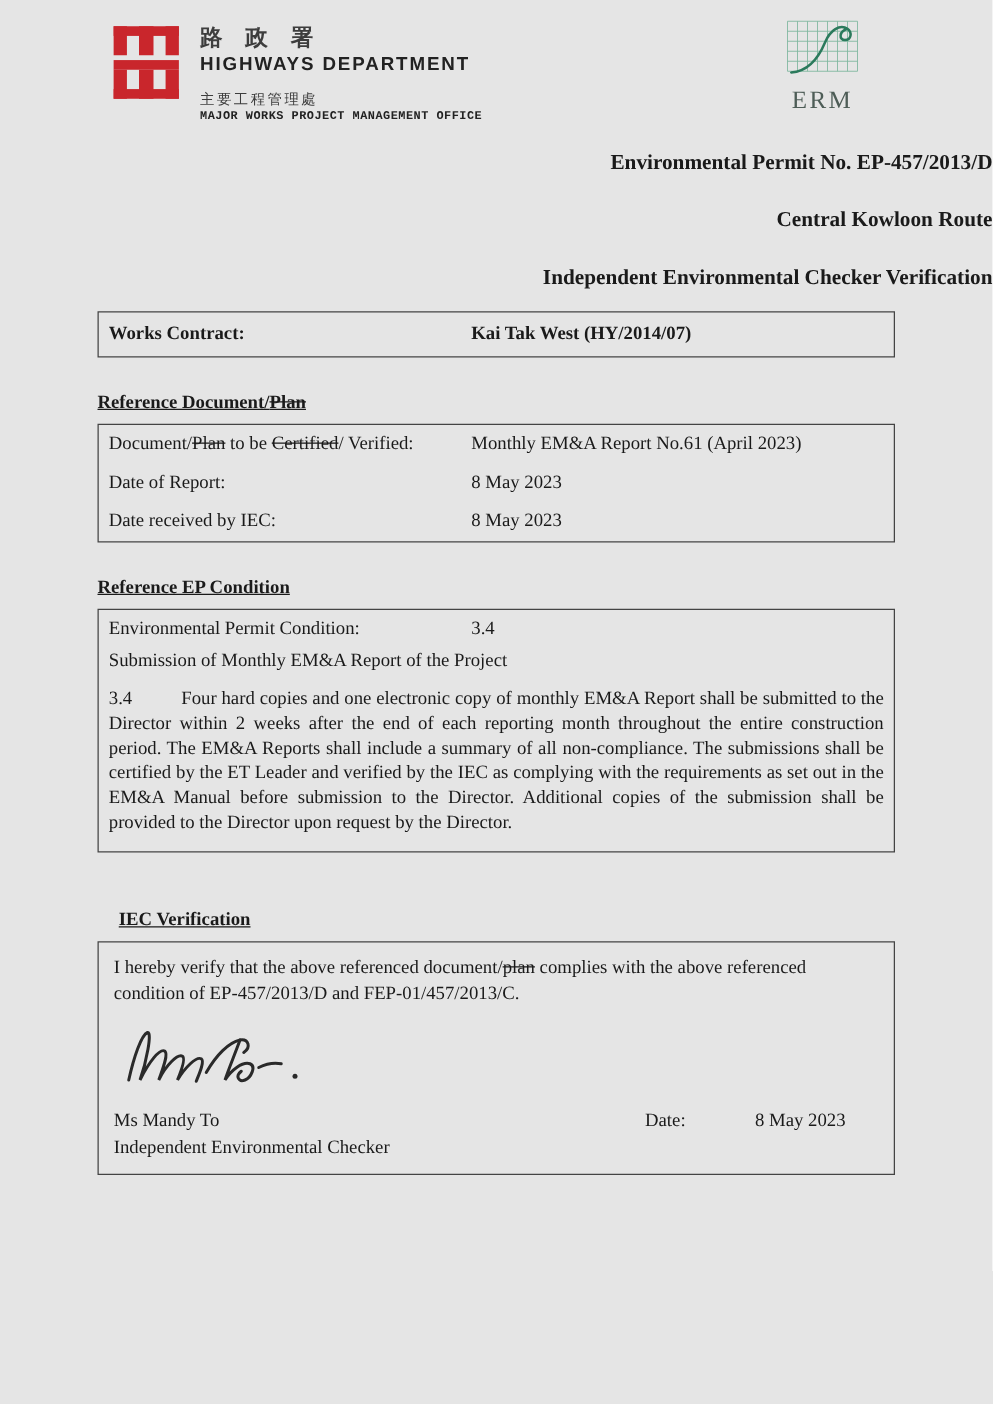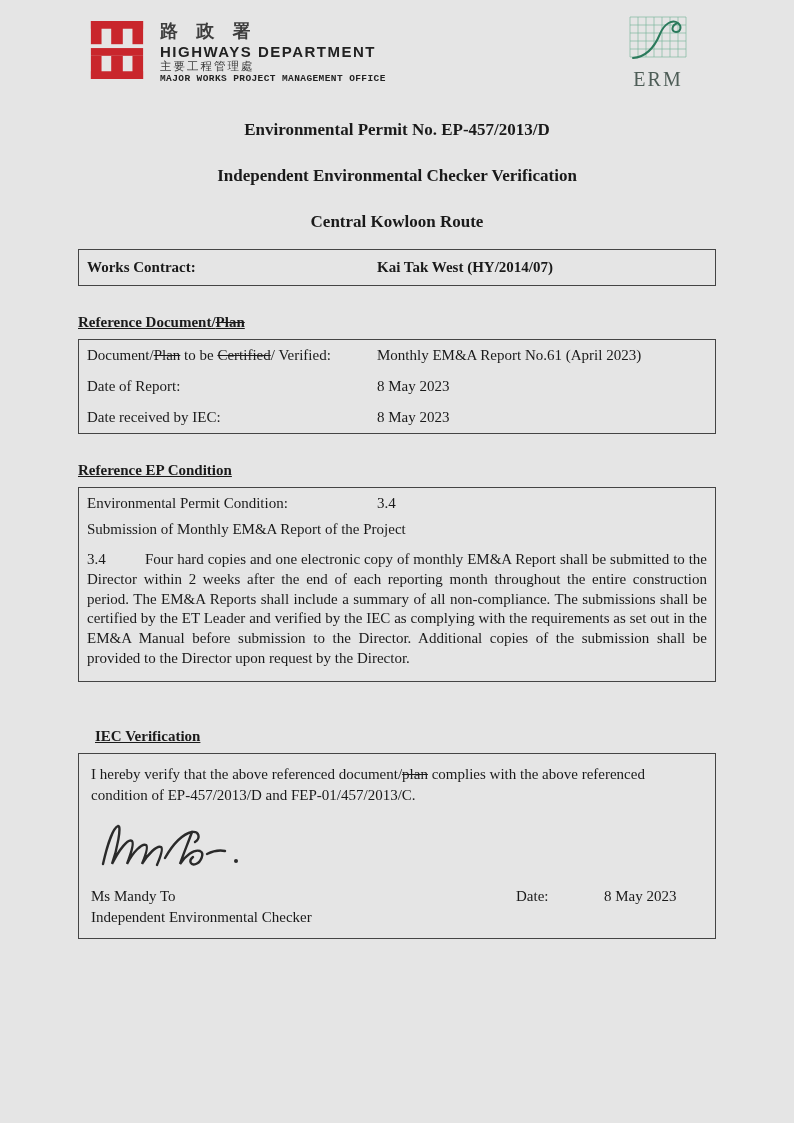--- a/index.html
+++ b/index.html
@@ -8,27 +8,27 @@
     width:794px; height:1123px; position:relative; margin:0 auto;
     background:#e5e5e5; color:#1a1a1a;
     font-family:"Liberation Serif", serif; overflow:hidden;
   }
 
   
   .hyd-logo { position:absolute; left:88px; top:20px; width:58px; height:60px; }
   .dept-block { position:absolute; left:160px; top:21px; line-height:1.15; }
   .dept-cn { font-size:18px; font-weight:bold; letter-spacing:6px; color:#3d3d3d; font-family:"DejaVu Sans", sans-serif; }
   .dept-en { font-size:15px; font-weight:bold; letter-spacing:1.5px; color:#222; font-family:"Liberation Sans", sans-serif; margin-top:1px; }
-  .office-cn { font-size:11.5px; color:#3d3d3d; letter-spacing:2px; font-family:Liberation Sans, sans-serif; margin-top:0; }
+  .office-cn { font-size:11.5px; color:#3d3d3d; letter-spacing:2px; font-family:Liberation Sans, sans-serif; margin-top:14px; }
   .office-en { font-size:9.5px; font-weight:bold; color:#222; letter-spacing:0.4px; font-family:Liberation Mono, monospace; margin-top:1px; }
   .erm-block { position:absolute; left:628px; top:16px; width:60px; text-align:center; }
   .erm-label { font-size:20px; letter-spacing:2px; color:#4e5d57; margin-top:0px; font-family:"Liberation Serif", serif; }
 
   
-  .titles { position:absolute; top:120px; left:0; right:0; text-align:center; }
+  .titles { position:absolute; top:120px; left:0; right:0; text-align:right; }
   .titles .t { font-size:17px; font-weight:bold; margin-bottom:26px; }
 
   
   .content { position:absolute; left:78px; top:249px; width:638px; font-size:15px; }
   .box { border:1px solid #444; }
   .row { display:flex; padding:7px 8px; }
   .row .lbl { flex:0 0 290px; }
   .row .val { flex:1; }
   .bold { font-weight:bold; }
   .struck { text-decoration:line-through; }
@@ -95,22 +95,22 @@
         <line x1="49" y1="1" x2="49" y2="41"></line>
           <line x1="57" y1="1" x2="57" y2="41"></line>
       </g>
       <path d="M4,42 C18,41 26,30 31,18 C35,8 43,3 49,7 C53,10 52,16 47,16 C42,16 42,9 49,7" stroke="#2b7a5c" stroke-width="2" fill="none" stroke-linecap="round"></path>
     </svg>
     <div class="erm-label">ERM</div>
   </div>
 
   <div class="titles">
     <div class="t">Environmental Permit No. EP-457/2013/D</div>
+    <div class="t">Central Kowloon Route</div>
     <div class="t">Independent Environmental Checker Verification</div>
-    <div class="t">Central Kowloon Route</div>
   </div>
 
   <div class="content">
 
     <div class="box works-box">
       <div class="row">
         <span class="lbl bold">Works Contract:</span>
         <span class="val bold">Kai Tak West (HY/2014/07)</span>
       </div>
     </div>

